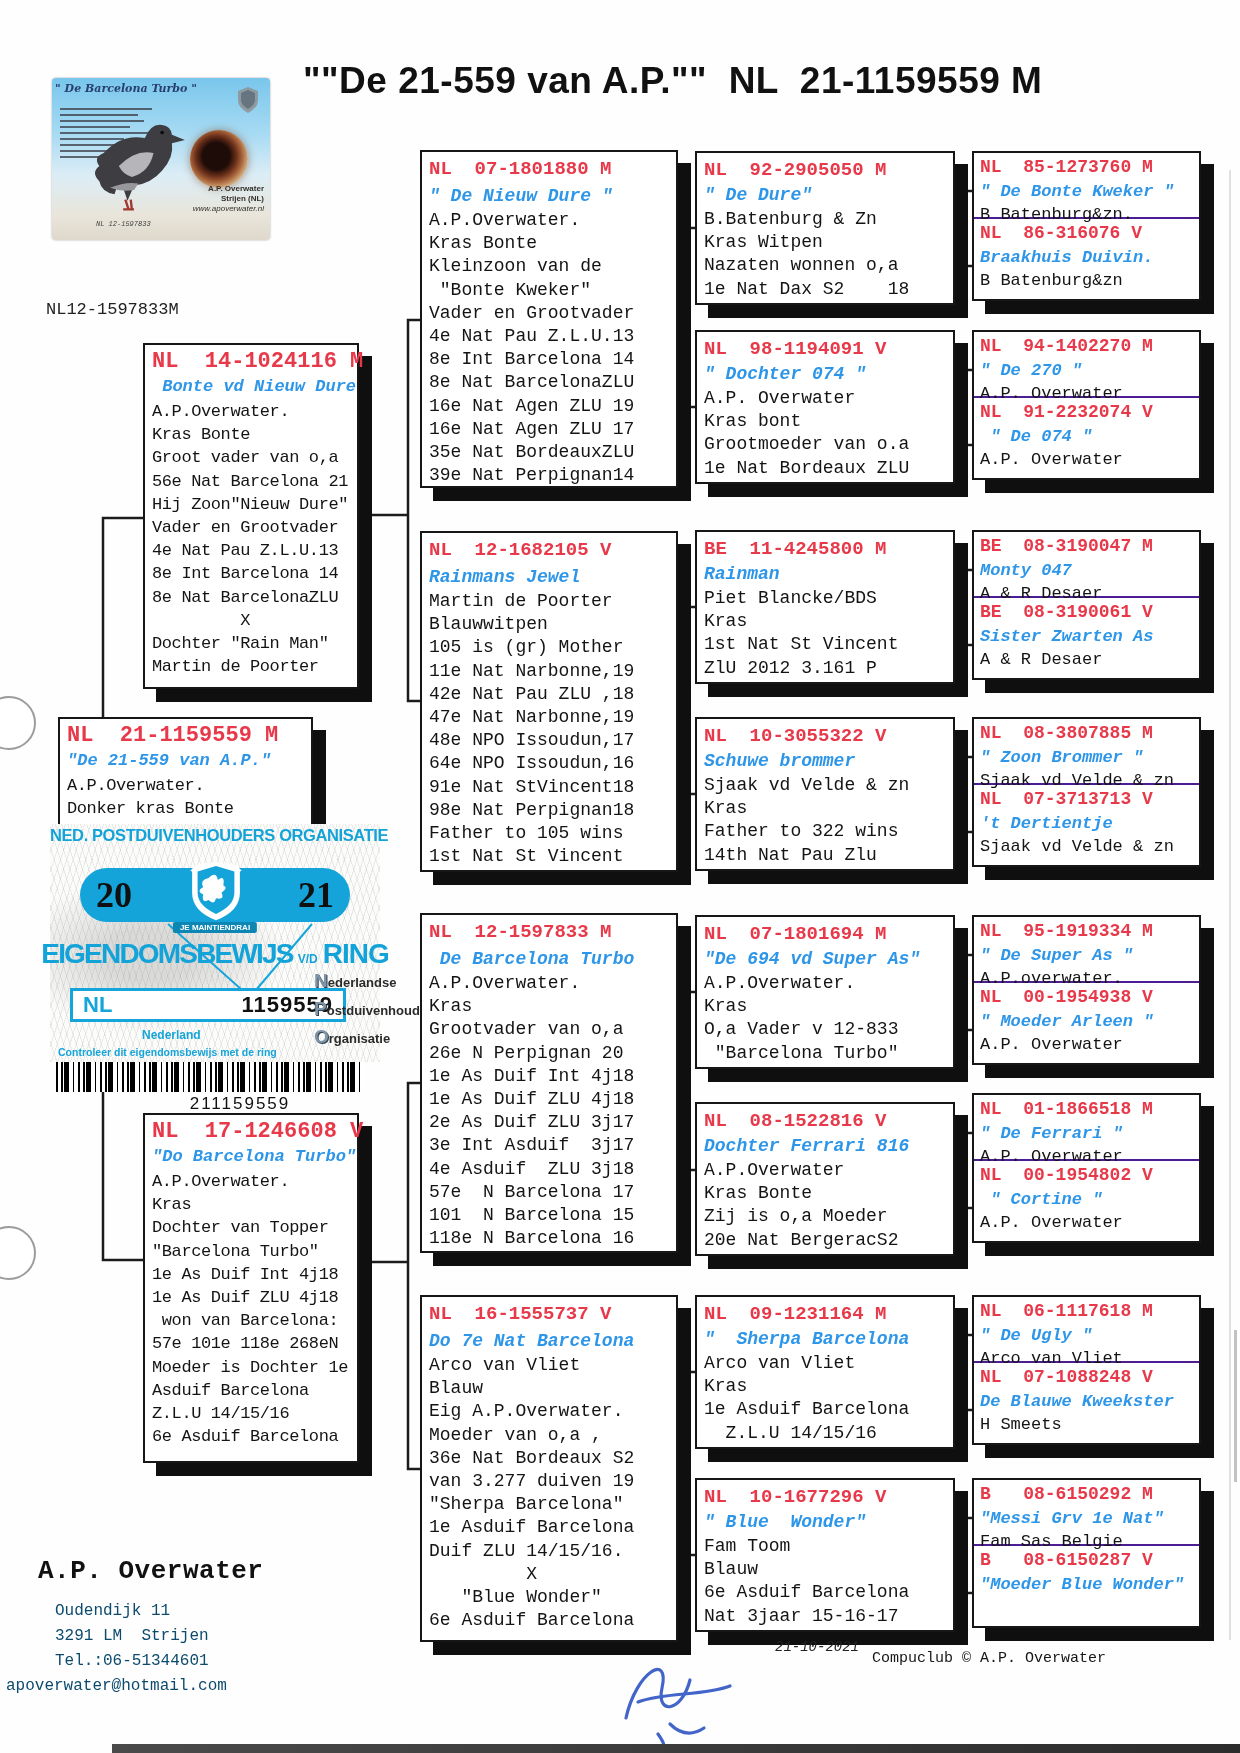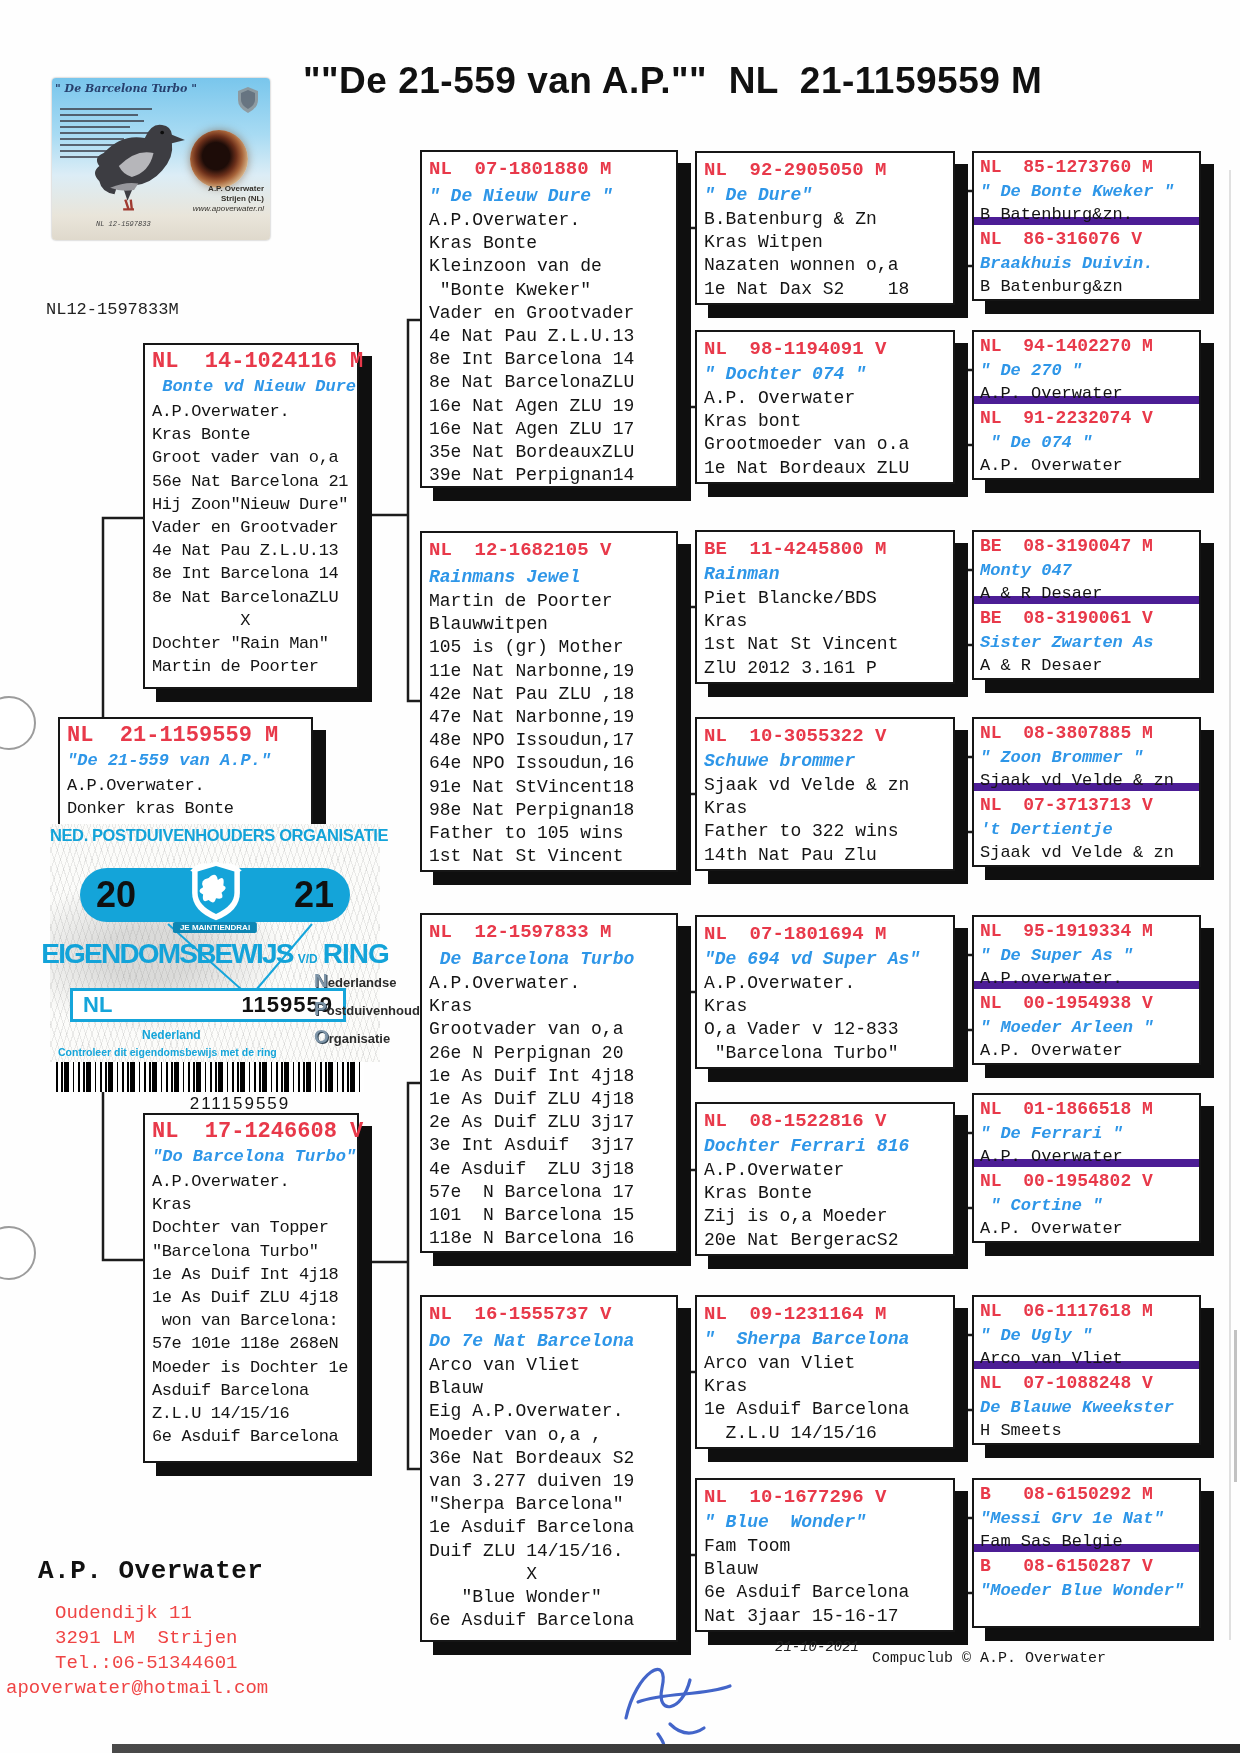--- a/index.html
+++ b/index.html
@@ -12,21 +12,21 @@
   .ring{color:#e8394a;font-weight:700;white-space:pre;font-size:19px;line-height:27px;}
   .bname{color:#2e96e8;font-weight:700;font-style:italic;white-space:pre;font-size:18px;line-height:26px;}
   .tline{color:#141414;white-space:pre;font-size:18px;line-height:23.2px;}
   .c1 .ring{font-size:22px;line-height:25px;}
   .c1 .bname{font-size:17px;line-height:26px;}
   .c1 .tline{font-size:17px;letter-spacing:-0.4px;line-height:23.2px;}
   .c3 .ring{line-height:26px;}
   .c3 .bname{font-size:18px;line-height:25px;}
   .pair{padding:0;}
   .pair .half{height:64px;padding:2px 6px;box-sizing:border-box;}
-  .pair .half.second{border-top:8px solid #4c1d95;height:54px;}
+  .pair .half.second{border-top:2px solid #4c1d95;height:54px;}
   .pair .ring{font-size:18px;line-height:25px;}
   .pair .bname{font-size:17px;line-height:24px;}
   .pair .owner{color:#141414;white-space:pre;font-size:17px;line-height:22px;}
   
   .title{position:absolute;left:303px;top:60px;font-family:"Liberation Sans",sans-serif;
          font-weight:700;font-size:37px;color:#111;white-space:pre;letter-spacing:0.5px;}
   .scanlabel{position:absolute;left:46px;top:300px;font-size:17px;color:#222;white-space:pre;}
   
   .photocard{position:absolute;left:52px;top:78px;width:218px;height:162px;border-radius:4px;
      background:linear-gradient(180deg,#79c6ec 0%,#a8dbf3 35%,#dcedf6 60%,#e9e5da 85%,#dfd9cc 100%);
@@ -46,21 +46,21 @@
   
   .cert{position:absolute;left:50px;top:824px;width:330px;height:238px;background-color:#fcfcfa;
     background-image:
       radial-gradient(ellipse at 30% 55%, rgba(140,140,140,.30) 0 14%, transparent 42%),
       repeating-linear-gradient(72deg, rgba(110,110,110,.13) 0 1px, transparent 1px 6px),
       repeating-linear-gradient(-72deg, rgba(110,110,110,.13) 0 1px, transparent 1px 6px);}
   .cert-org{position:absolute;left:0;right:0;top:2px;text-align:center;color:#13a3d9;
      font-family:"Liberation Sans",sans-serif;font-weight:700;font-size:16.5px;letter-spacing:-0.4px;white-space:nowrap;}
   .cert-pill{position:absolute;left:30px;top:44px;width:270px;height:54px;border-radius:27px;
      background:#14a4d9;display:flex;justify-content:space-between;align-items:center;padding:0 16px;box-sizing:border-box;}
-  .cert-year{font-family:Liberation Sans, sans-serif;font-weight:700;font-size:36px;color:#101010;}
+  .cert-year{font-family:Liberation Serif, serif;font-weight:700;font-size:36px;color:#101010;}
   .cert-shield{position:absolute;left:138px;top:32px;width:56px;height:68px;}
   .cert-motto{position:absolute;left:50%;top:98px;transform:translateX(-50%);background:#0d86b4;color:#fff;
      font-family:"Liberation Sans",sans-serif;font-size:8px;font-weight:700;padding:1px 7px;border-radius:2px;white-space:nowrap;}
   .cert-big{position:absolute;left:2px;top:114px;width:326px;display:flex;align-items:baseline;justify-content:center;
      color:#13a3d9;font-family:"Liberation Sans",sans-serif;font-weight:700;}
   .cert-big .bg1{font-size:28px;letter-spacing:-1.8px;}
   .cert-big .vd{font-size:12px;margin:0 5px;letter-spacing:0;}
   .cert-big .bg2{font-size:28px;letter-spacing:-1px;}
   .cert-nlbox{position:absolute;left:20px;top:164px;width:276px;height:34px;border:3px solid #15a5da;background:#fff;
      display:flex;justify-content:space-between;align-items:center;padding:0 10px;box-sizing:border-box;}
@@ -74,21 +74,21 @@
   .cert-npo .w{font-size:13px;font-weight:700;color:#2b2b2b;}
   .cert-ctrl{position:absolute;left:8px;top:222px;color:#15a5da;font-family:"Liberation Sans",sans-serif;
      font-weight:700;font-size:10.5px;white-space:nowrap;}
   .vlines{position:absolute;inset:0;pointer-events:none;}
   .barcode{position:absolute;left:56px;top:1062px;width:308px;height:30px;
     background:repeating-linear-gradient(90deg,#000 0 2px,#fff 2px 5px,#000 5px 7px,#fff 7px 8px,#000 8px 13px,#fff 13px 17px,#000 17px 18px,#fff 18px 22px);}
   .barnum{position:absolute;left:150px;top:1094px;width:180px;text-align:center;
     font-family:"Liberation Sans",sans-serif;font-size:17px;color:#111;letter-spacing:2px;}
   
   .f-name{position:absolute;left:38px;top:1556px;font-size:26px;font-weight:700;color:#111;letter-spacing:0.5px;}
-  .f-line{position:absolute;font-size:19px;color:#ef4444;white-space:pre;}
+  .f-line{position:absolute;font-size:16px;color:#0c4a6e;white-space:pre;}
   .f-date{position:absolute;left:775px;top:1639px;font-size:14px;font-style:italic;color:#222;}
   .f-credit{position:absolute;left:872px;top:1650px;font-size:15px;color:#161616;white-space:pre;}
   
   .hole{position:absolute;width:50px;height:50px;border-radius:50%;border:2.5px solid #9c9c9c;background:#fff;}
   .botbar{position:absolute;left:112px;top:1744px;width:1128px;height:9px;background:linear-gradient(90deg,#4a4a4a,#2c2c2c);}
   .edge1{position:absolute;left:1229px;top:170px;width:2px;height:1470px;background:#c6c6c6;opacity:.55;}
   .edge2{position:absolute;left:1234px;top:1330px;width:3px;height:152px;background:#a8a8a8;opacity:.7;}
   .sig{position:absolute;left:612px;top:1646px;width:130px;height:107px;}
 </style>
 </head>

